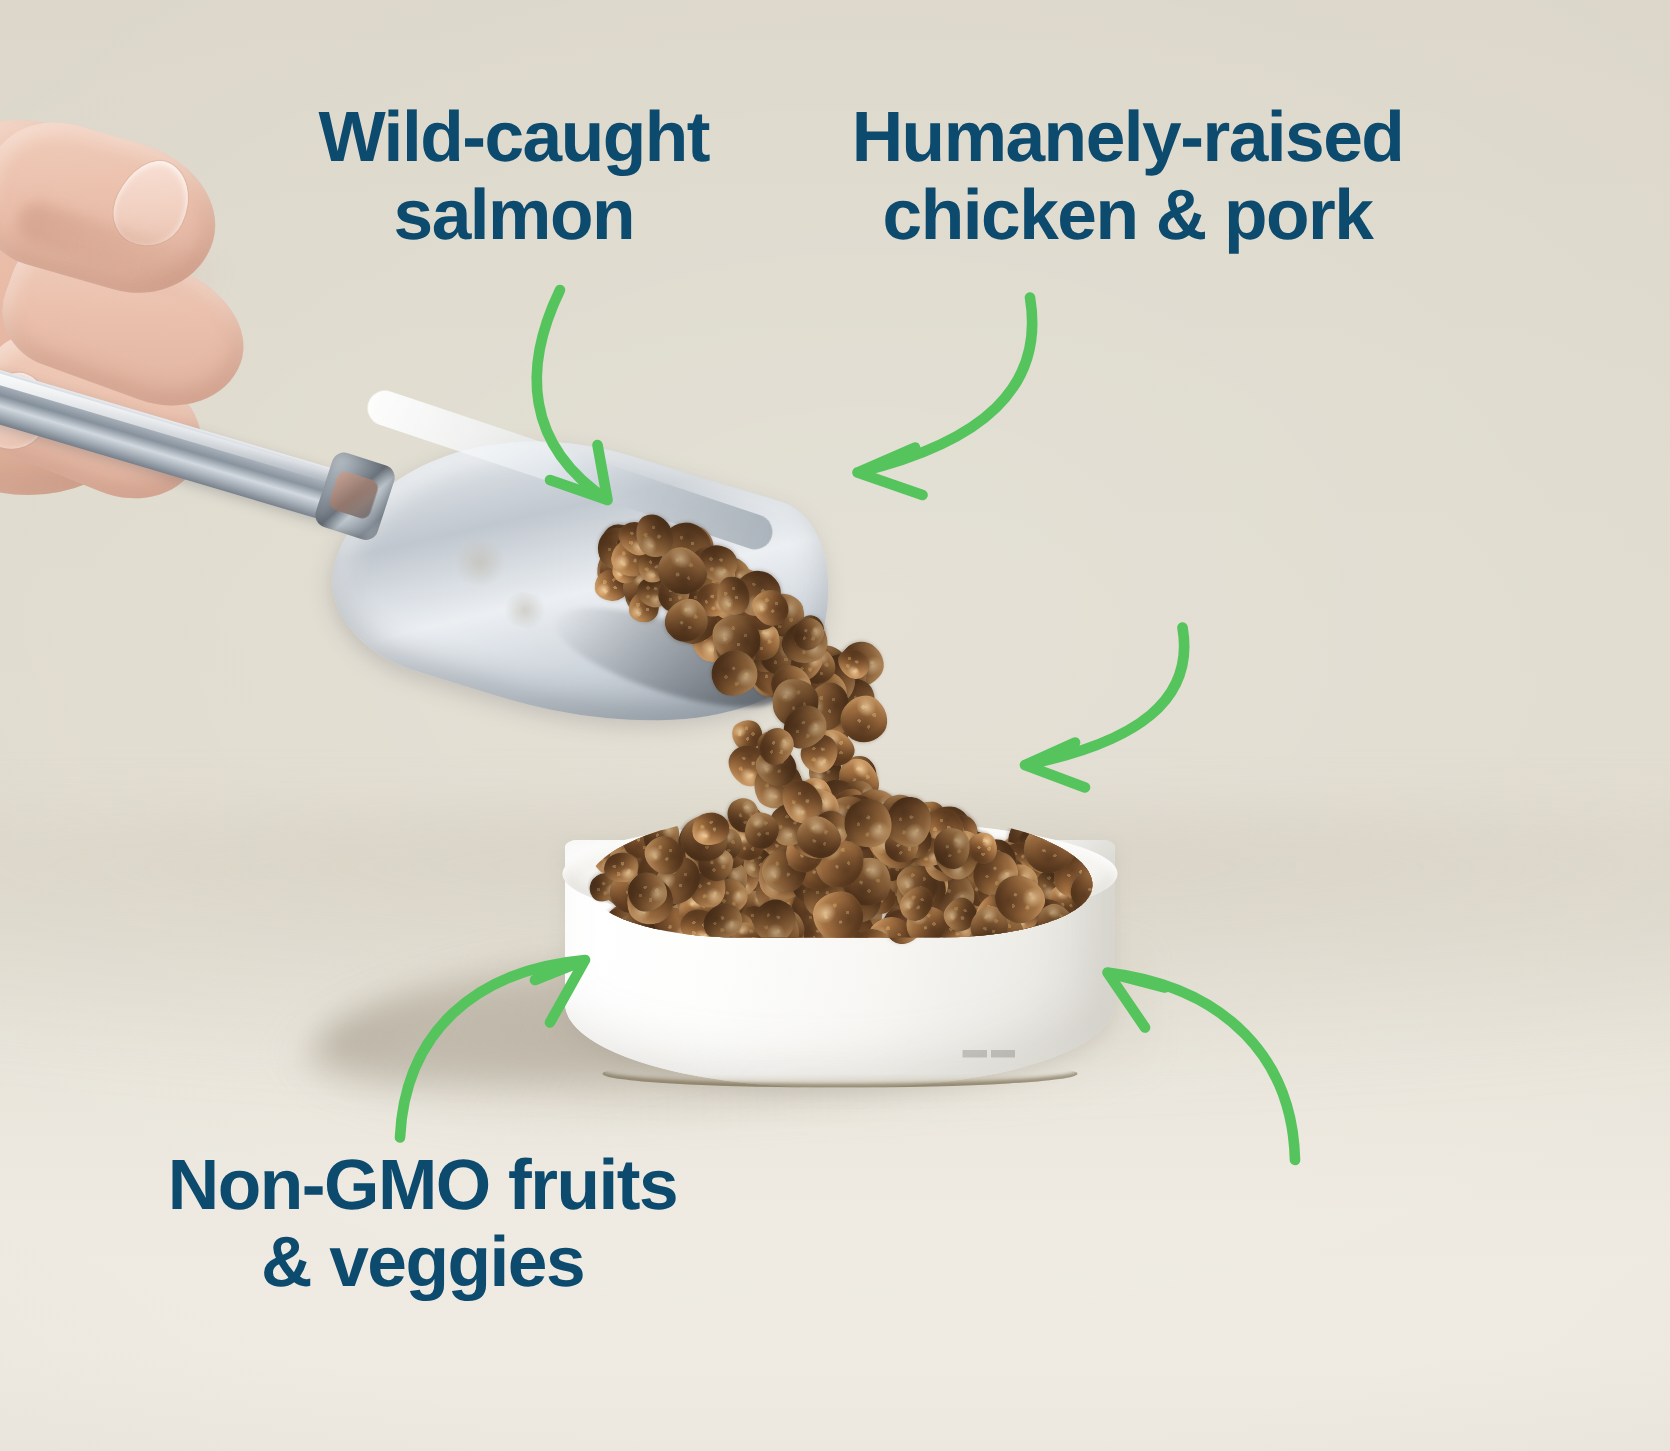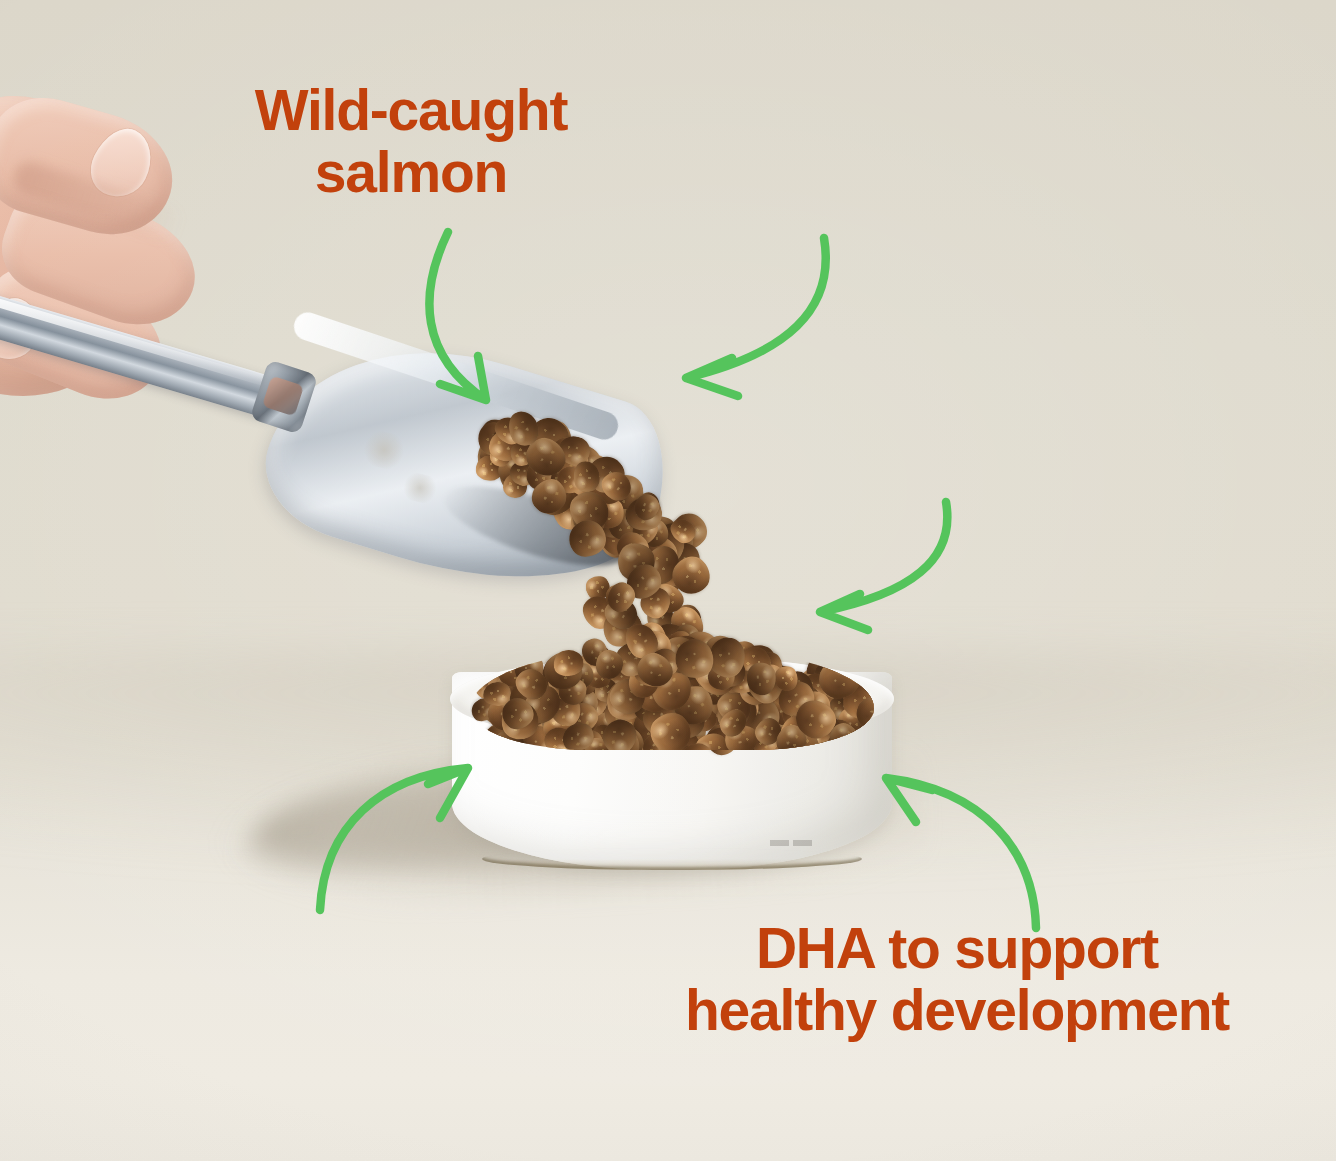--- a/index.html
+++ b/index.html
@@ -183,21 +183,21 @@
       radial-gradient(1.4px 1.4px at 78% 62%, #d9bb72 0 100%, transparent 0);
   }
 
   
   .arrow{ position:absolute; pointer-events:none; }
   .arrow svg{ display:block; overflow:visible; }
   .astroke{ fill:none; stroke:#55c45c; stroke-width:8.5; stroke-linecap:round; stroke-linejoin:round; }
 
   
   .label{
-    position:absolute; color:#c2410c; font-weight:700;
+    position:absolute; color:#0c4a6e; font-weight:700;
     font-size:57px; line-height:1.08; letter-spacing:-1.2px;
     text-align:center; white-space:pre-line;
     font-family:"Liberation Sans", sans-serif;
   }
   #lbl-salmon   { left:196px;  top:80px;  width:430px; }
   #lbl-chicken  { left:642px;  top:80px;  width:520px; }
   #lbl-grains   { left:780px;  top:365px; width:430px; }
   #lbl-nongmo   { left:88px;   top:918px; width:500px; }
   #lbl-dha      { left:672px;  top:918px; width:570px; }
 </style>
@@ -674,16 +674,18 @@
   </div>
 
   <div class="arrow" style="left:862px; top:752px;">
     <svg width="200" height="190" viewBox="0 0 200 190">
         <path class="astroke" d="M 174 176 C 172 96 120 38 24 26 M 24 26 L 70 38 M 24 26 L 54 70"></path>
       </svg>
   </div>
 
   <div class="label" id="lbl-salmon">Wild-caught
 salmon</div>
-  <div class="label" id="lbl-dha">DHA to support
-healthy development</div>
+  <div class="label" id="lbl-chicken">Humanely-raised
+chicken &amp; pork</div>
+  <div class="label" id="lbl-nongmo">Non-GMO fruits
+&amp; veggies</div>
 
 </div>
 
 </body></html>

